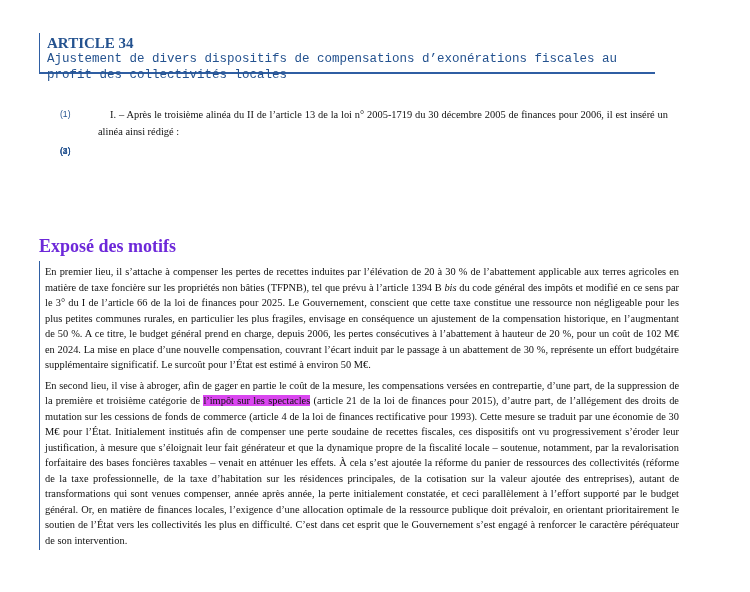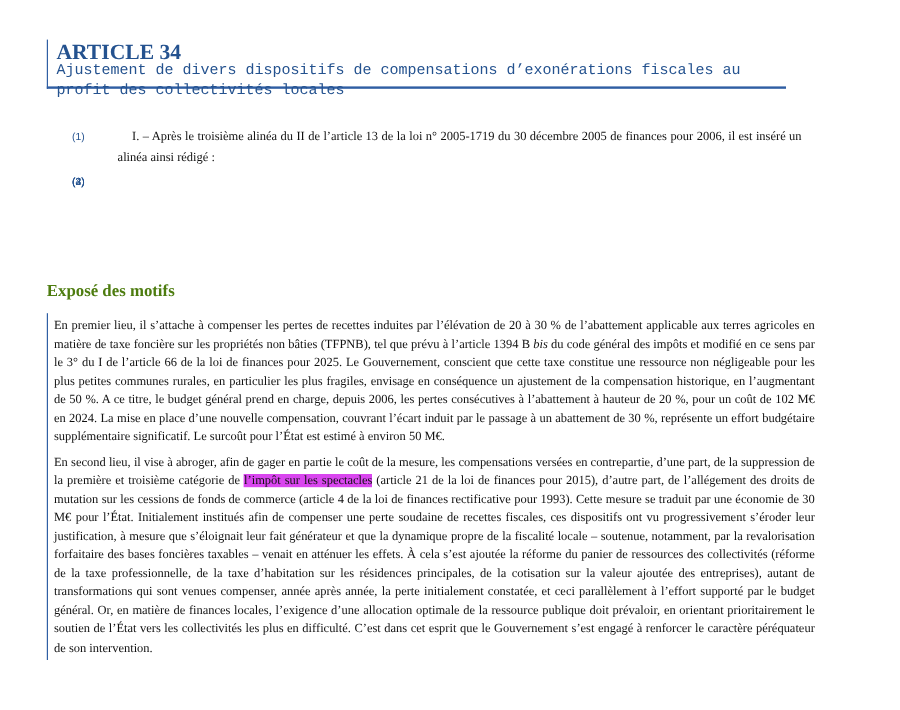--- a/index.html
+++ b/index.html
@@ -22,21 +22,21 @@
       width: 616px;
       height: 41px;
       border-left: 1px solid #2f5ea3;
       border-bottom: 2px solid #2f5ea3;
       padding-left: 7px;
       box-sizing: border-box;
     }
     .article-number {
       font-family: "Liberation Serif", serif;
       font-weight: bold;
-      font-size: 18px;
+      font-size: 15px;
       color: #24528f;
       line-height: 16px;
       margin-top: 2px;
     }
     .article-title {
       font-family: Liberation Mono, monospace;
       font-size: 12.5px;
       color: #24528f;
       line-height: 16px;
     }
@@ -65,22 +65,22 @@
       margin-left: 98px;
       width: 570px;
       text-align: justify;
     }
     .motifs-title {
       position: absolute;
       left: 39px;
       top: 236px;
       font-family: "Liberation Serif", serif;
       font-weight: bold;
-      font-size: 14px;
-      color: #4d7c0f;
+      font-size: 18px;
+      color: #6d28d9;
     }
     .motifs-body {
       position: absolute;
       left: 39px;
       top: 261px;
       width: 640px;
       border-left: 1px solid #2f5ea3;
       padding-left: 5px;
       padding-right: 0px;
       box-sizing: border-box;

